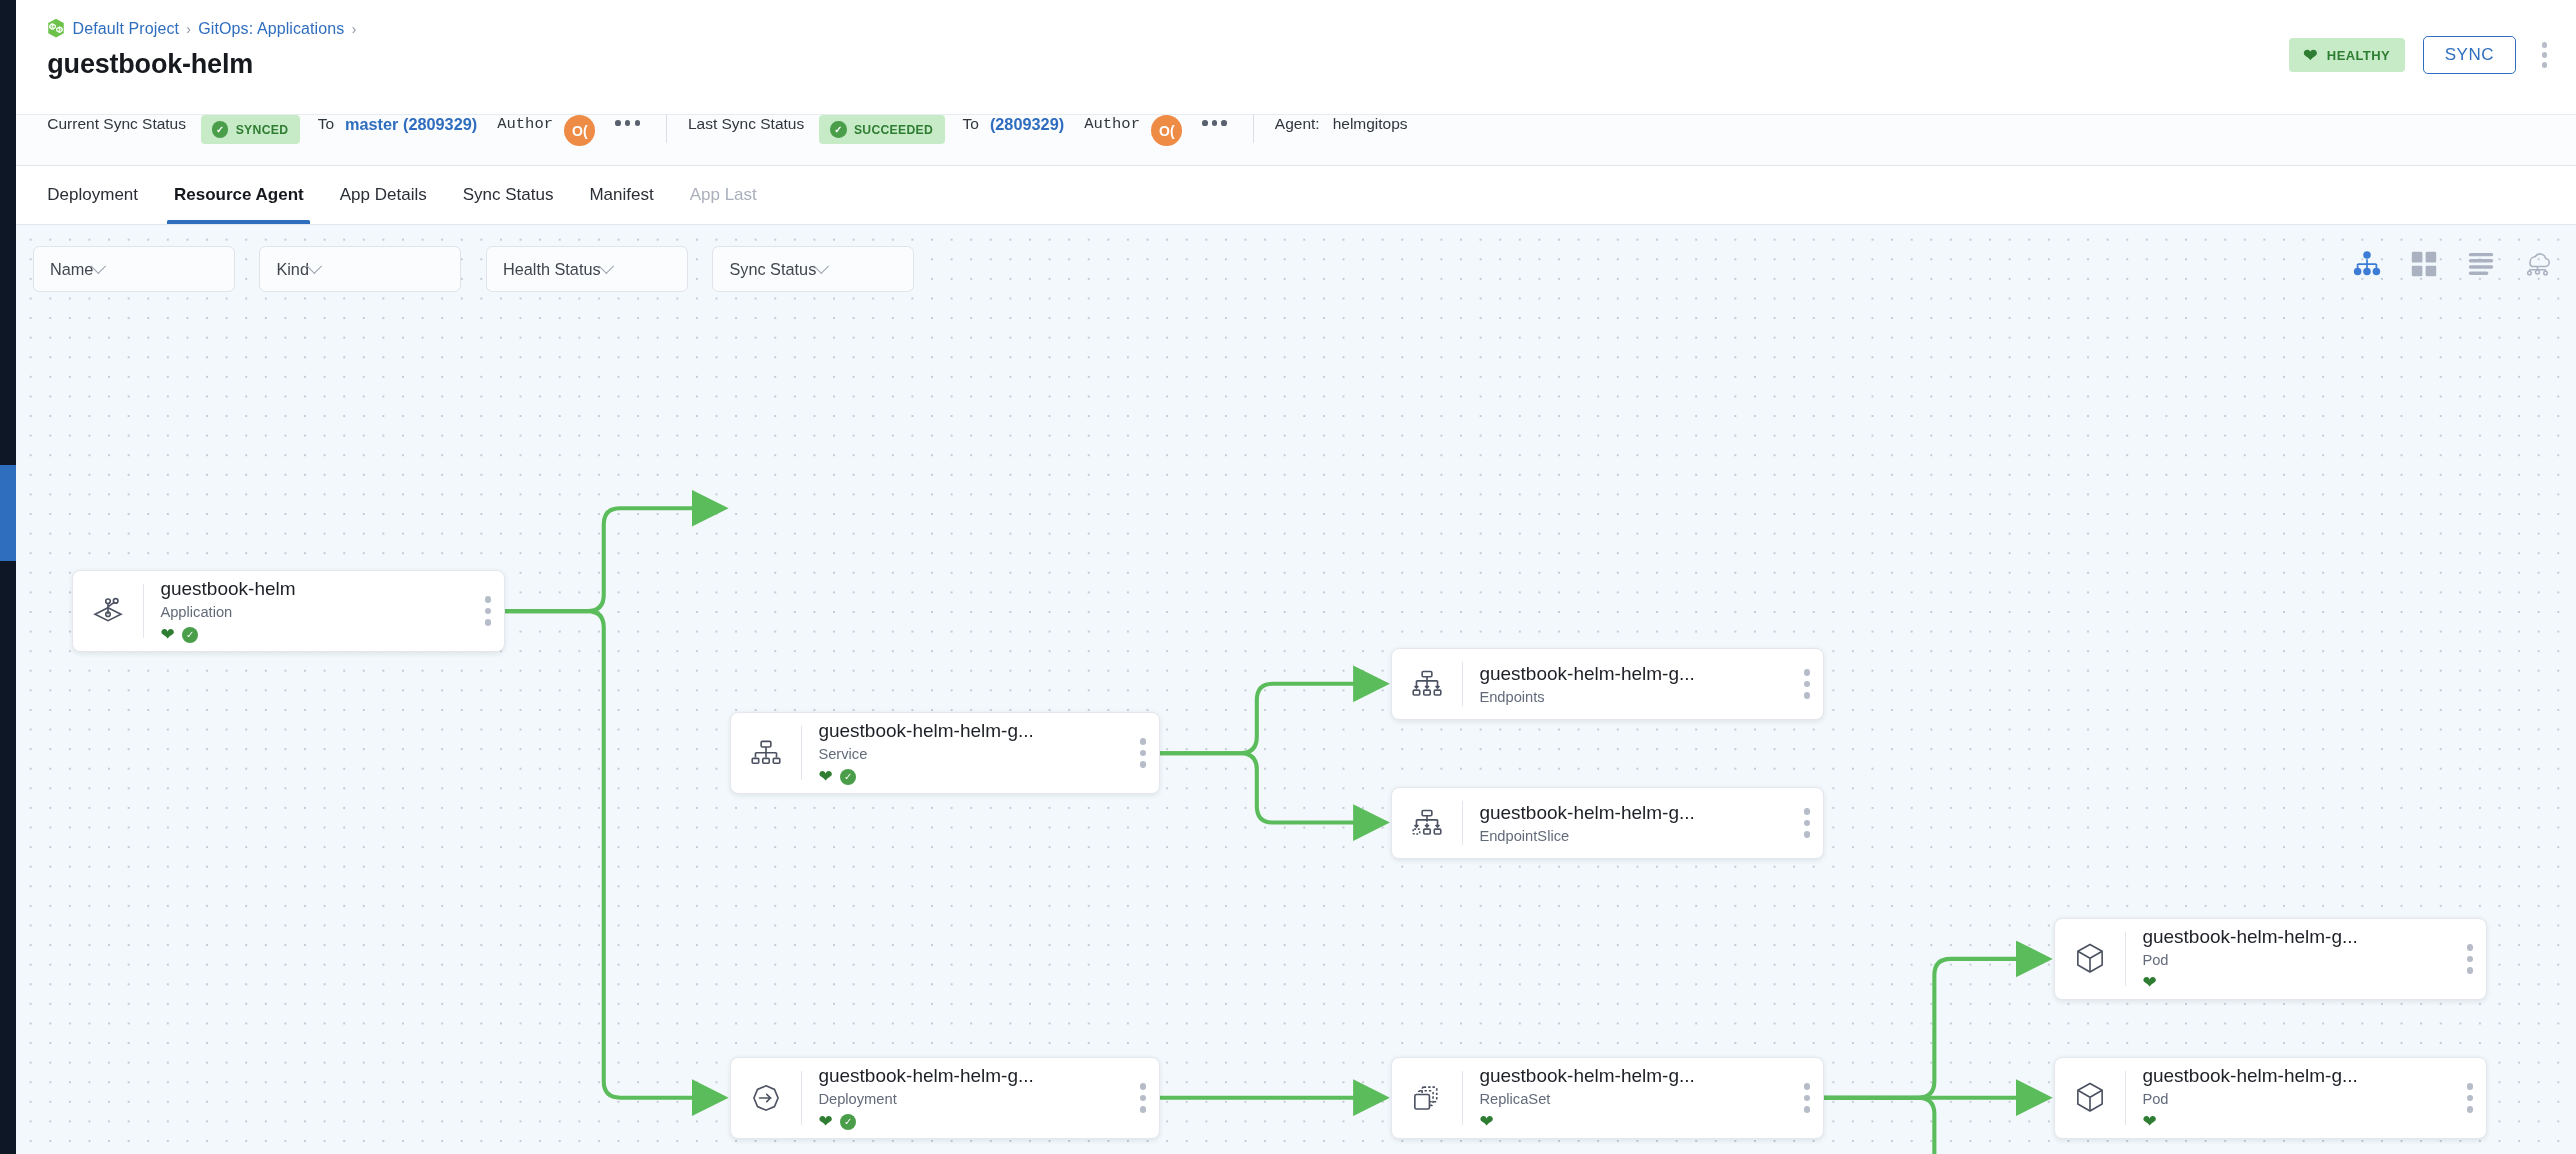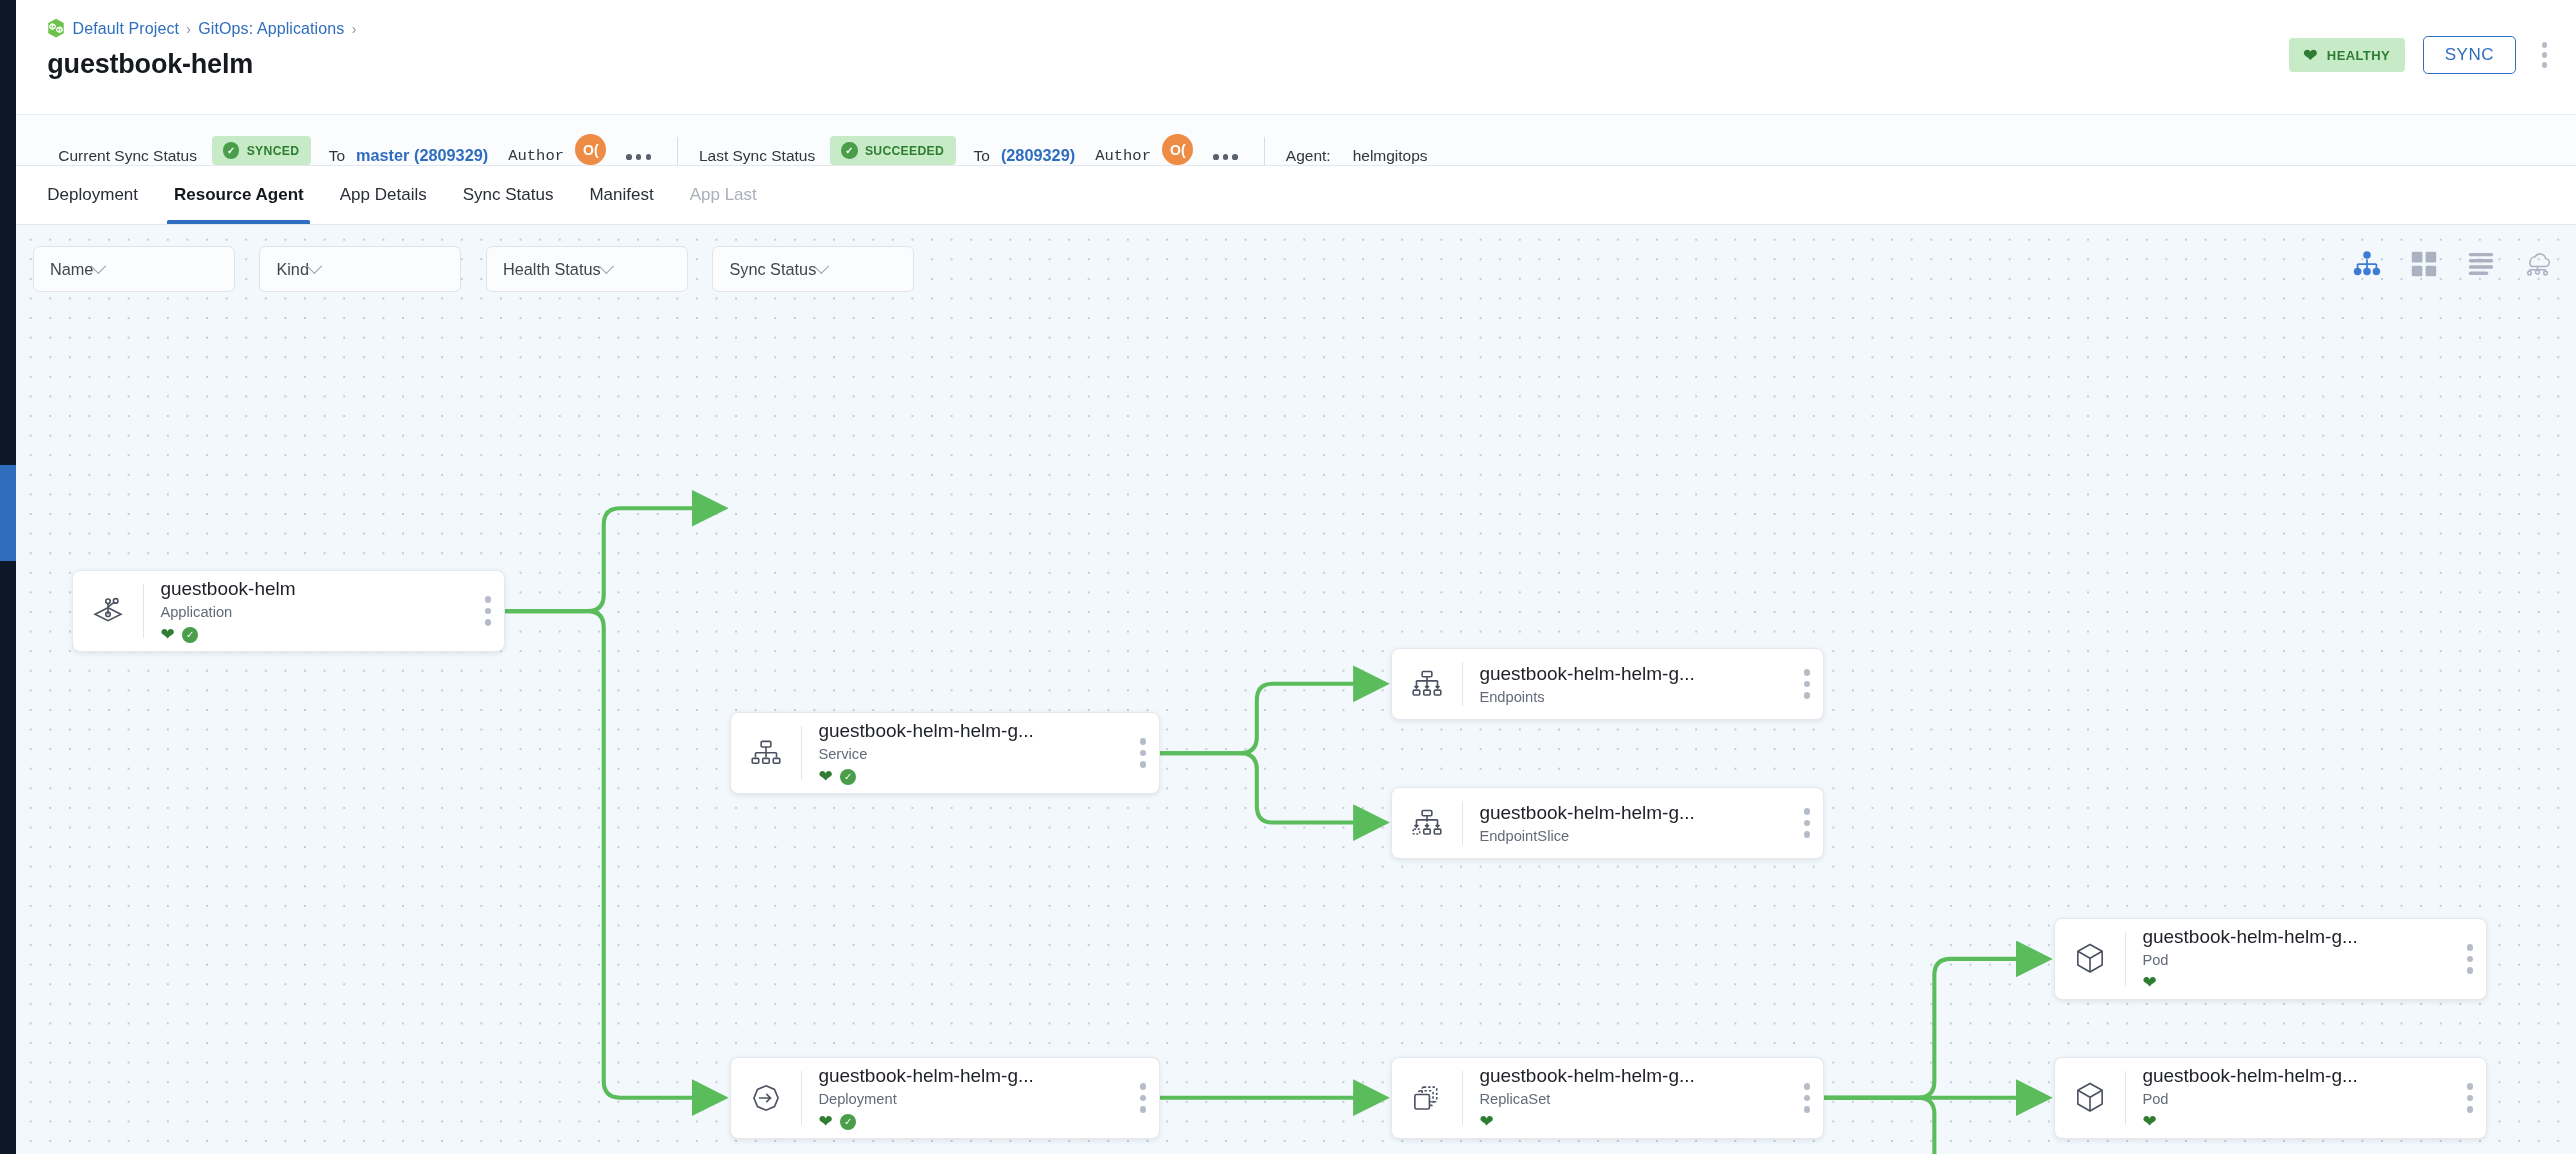--- a/index.html
+++ b/index.html
@@ -59,21 +59,21 @@
   .kebab-v {
     width: 21px; height: 33px; display: flex; flex-direction: column;
     align-items: center; justify-content: center; gap: 4.1px; cursor: pointer;
   }
   .kebab-v i { width: 5.7px; height: 5.7px; border-radius: 50%; background: #b6bcc8; display: block; }
 
   
   .statusbar {
     height: 52px; flex: 0 0 52px; background: #fbfcfe;
     border-top: 0.8px solid #e8ebf0; border-bottom: 0.8px solid #e3e6ec;
-    display: flex; align-items: flex-end; padding: 0 42px; gap: 0;
+    display: flex; align-items: flex-start; padding: 0 31px; gap: 0;
   }
   .sb-label { font-size: 15.5px; color: #31363d; white-space: nowrap; }
   .sb-pill {
     background: #c6ebc6; color: #2e7d32; border-radius: 4.1px;
     height: 29px; padding: 0 11.4px; display: flex; align-items: center; gap: 7.3px;
     font-size: 12.2px; font-weight: bold; letter-spacing: 0.3px; margin-left: 14.7px;
   }
   .check-badge {
     width: 16.3px; height: 16.3px; border-radius: 50%; background: #4a9e4a;
     display: flex; align-items: center; justify-content: center;
@@ -85,21 +85,21 @@
   .avatar {
     width: 31px; height: 31px; border-radius: 50%; background: #ee8b45;
     color: #fff; font-size: 14px; font-weight: bold;
     display: flex; align-items: center; justify-content: center;
     margin-left: 11.4px; overflow: hidden;
   }
   .kebab-h { display: flex; align-items: center; gap: 4.1px; margin-left: 14.7px; cursor: pointer; padding: 4.9px; }
   .kebab-h i { width: 5.7px; height: 5.7px; border-radius: 50%; background: #59616f; display: block; }
   .sb-divider { width: 0.8px; height: 28px; background: #d9dde5; margin: 0 21px; }
   .sb-agent { font-size: 15.5px; color: #31363d; }
-  .sb-agent b { font-weight: normal; margin-left: 22px; }
+  .sb-agent b { font-weight: normal; margin-left: 13px; }
 
   
   .tabs {
     height: 59px; flex: 0 0 59px; background: #fff;
     border-bottom: 0.8px solid #e3e6ec;
     display: flex; align-items: stretch; padding: 0 31px; gap: 0;
   }
   .tab {
     display: flex; align-items: center; padding: 0 18px; position: relative;
     font-size: 17px; color: #2a2e35; cursor: pointer; white-space: nowrap;

